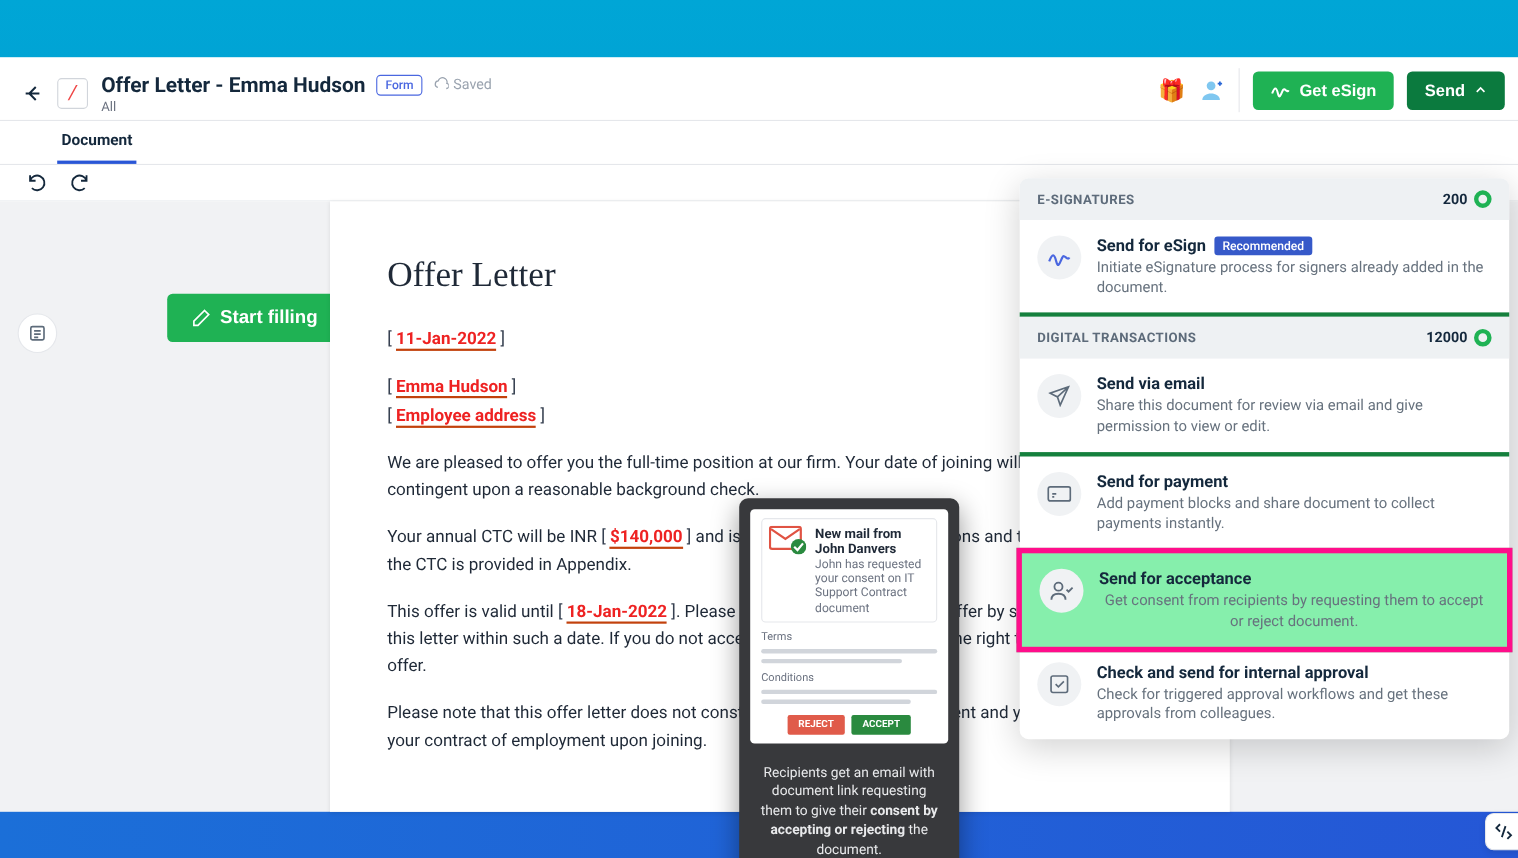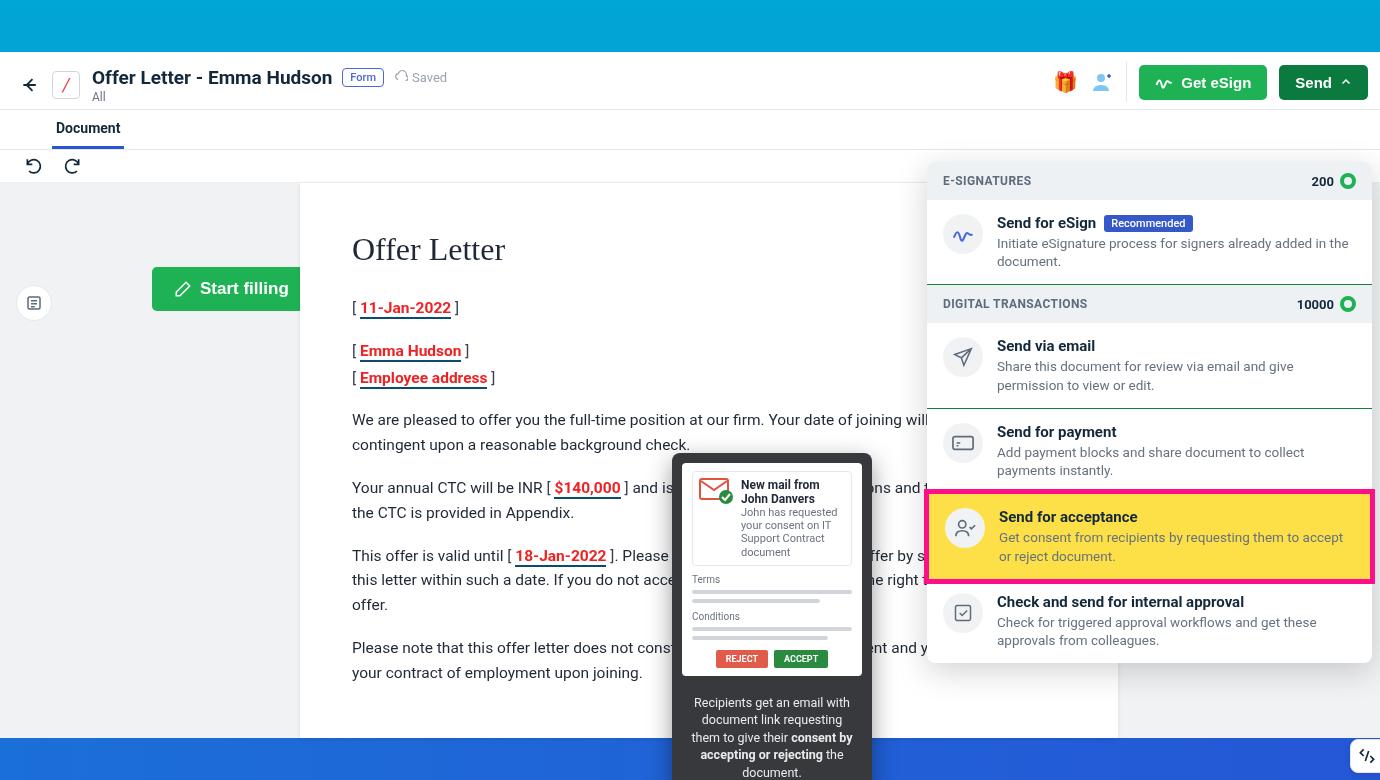--- a/index.html
+++ b/index.html
@@ -31,21 +31,21 @@
   .toolbar { padding: 6px 24px; display: flex; gap: 18px; border-bottom: 1px solid #eef0f3; }
   .tool-icon { width: 20px; height: 20px; cursor: pointer; color: #14283c; }
 
   .canvas { background: #f1f2f4; position: relative; height: 555px; }
   .doc-icon { position: absolute; left: 16px; top: 102px; width: 36px; height: 36px; background: #fff; border: 1px solid #e5e7eb; border-radius: 50%; display: flex; align-items: center; justify-content: center; cursor: pointer; }
   .start-fill { position: absolute; left: 152px; top: 84px; background: #1fb254; color: #fff; border: none; padding: 12px 22px; font-size: 17px; font-weight: 600; border-radius: 5px; display: flex; align-items: center; gap: 8px; cursor: pointer; }
 
   .page { position: absolute; left: 300px; top: 0; width: 818px; height: 555px; background: #fff; box-shadow: 0 1px 4px rgba(0,0,0,0.1); padding: 48px 52px; overflow: hidden; }
   .page h1 { font-family: Georgia, serif; font-size: 32px; font-weight: 400; color: #1f2937; margin-bottom: 28px; }
   .page p { font-size: 15.5px; color: #1f2937; line-height: 1.6; margin-bottom: 18px; }
-  .field { color: #e22; font-weight: 700; border-bottom: 2px solid #0c4a6e; text-align: center; }
+  .field { color: #e22; font-weight: 700; border-bottom: 2px solid #c2410c; text-align: center; }
   .bracket { color: #374151; }
 
   
   .preview { position: absolute; left: 672px; top: 401px; width: 200px; background: #38393c; border-radius: 8px; color: #e9eaec; font-size: 13px; box-shadow: 0 8px 24px rgba(0,0,0,0.4); z-index: 50; }
   .preview-inner { background: #fff; margin: 10px; border-radius: 4px; padding: 8px 10px; color: #1f2937; }
   .mail-header { display: flex; gap: 8px; align-items: flex-start; border: 1px solid #e5e7eb; border-radius: 4px; padding: 6px; }
   .mail-icon { position: relative; }
   .mail-title { font-size: 12px; font-weight: 700; }
   .mail-sub { font-size: 11px; color: #6b7280; line-height: 1.2; }
   .sec-label { font-size: 10px; color: #6b7280; margin-top: 8px; }
@@ -55,28 +55,28 @@
   .mini-reject { background: #e05b4a; }
   .mini-accept { background: #2a8a3f; }
   .preview-text { text-align: center; padding: 8px 14px 14px 14px; font-size: 12.5px; line-height: 1.4; }
 
   
   .panel { position: absolute; right: 8px; top: 110px; width: 445px; background: #fff; border-radius: 8px; box-shadow: 0 8px 32px rgba(0,0,0,0.18); z-index: 40; overflow: visible; }
   .panel-sec-head { background: #eef1f3; padding: 11px 16px; display: flex; align-items: center; justify-content: space-between; }
   .sec-title { font-size: 12px; font-weight: 700; color: #5d6b7a; letter-spacing: 0.4px; }
   .count-pill { display: flex; align-items: center; gap: 6px; font-size: 13px; font-weight: 700; color: #14283c; }
   .ring { width: 16px; height: 16px; border: 4px solid #1fb254; border-radius: 50%; }
-  .item { display: flex; gap: 14px; padding: 14px 16px; cursor: pointer; border-bottom: 1px solid #15803d; }
+  .item { display: flex; gap: 14px; padding: 14px 16px; cursor: pointer; border-bottom: 4px solid #15803d; }
   .item:last-child { border-bottom: none; }
   .item-icon { width: 40px; height: 40px; background: #f0f2f4; border-radius: 50%; display: flex; align-items: center; justify-content: center; color: #5d6b7a; flex-shrink: 0; }
   .item-body { flex: 1; }
   .item-title { font-size: 15px; font-weight: 700; color: #14283c; display: flex; align-items: center; gap: 8px; }
   .rec-badge { background: #3659c9; color: #fff; font-size: 11px; padding: 2px 7px; border-radius: 3px; font-weight: 500; }
   .item-desc { font-size: 13.5px; color: #67727e; margin-top: 2px; line-height: 1.35; }
-  .highlighted { border: 5px solid #ff0e8b; margin: -5px -3px; background: #fde047; }
+  .highlighted { border: 5px solid #ff0e8b; margin: -5px -3px; background: #86efac; text-align: center; }
 
   .fab { position: absolute; right: -4px; bottom: -35px; width: 34px; height: 34px; background: #fff; border: 1px solid #e5e7eb; border-radius: 8px 0 0 8px; display: flex; align-items: center; justify-content: center; box-shadow: 0 2px 6px rgba(0,0,0,0.1); }
 
   svg { display: block; }
 </style>
 </head>
 <body>
 
 <div class="topband"></div>
 
@@ -195,21 +195,21 @@
         <div class="item-title">
             <span>Send for eSign</span>
             <span class="rec-badge">Recommended</span>
           </div>
         <div class="item-desc">Initiate eSignature process for signers already added in the document.</div>
       </div>
     </div>
     <div class="panel-sec-head">
       <span class="sec-title">DIGITAL TRANSACTIONS</span>
       <span class="count-pill">
-          <span>10000</span>
+          <span>12000</span>
           <span class="ring"></span>
         </span>
     </div>
     <div class="item">
       <div class="item-icon">
           <svg width="20" height="20" viewBox="0 0 24 24" fill="none" stroke="#5d6b7a" stroke-width="1.8">
             <path d="M22 2L2 9l8 4 3 9 9-20zM10 13l12-11"></path>
           </svg>
         </div>
       <div class="item-body">

